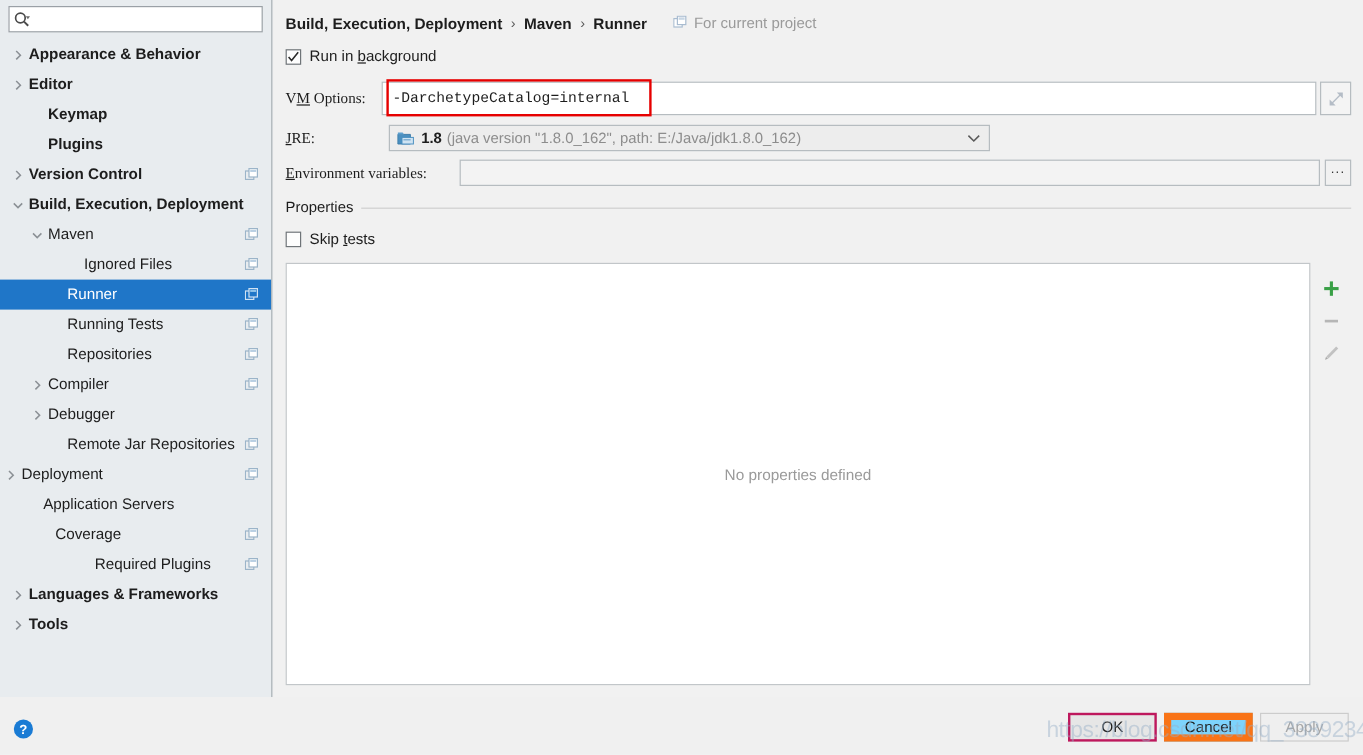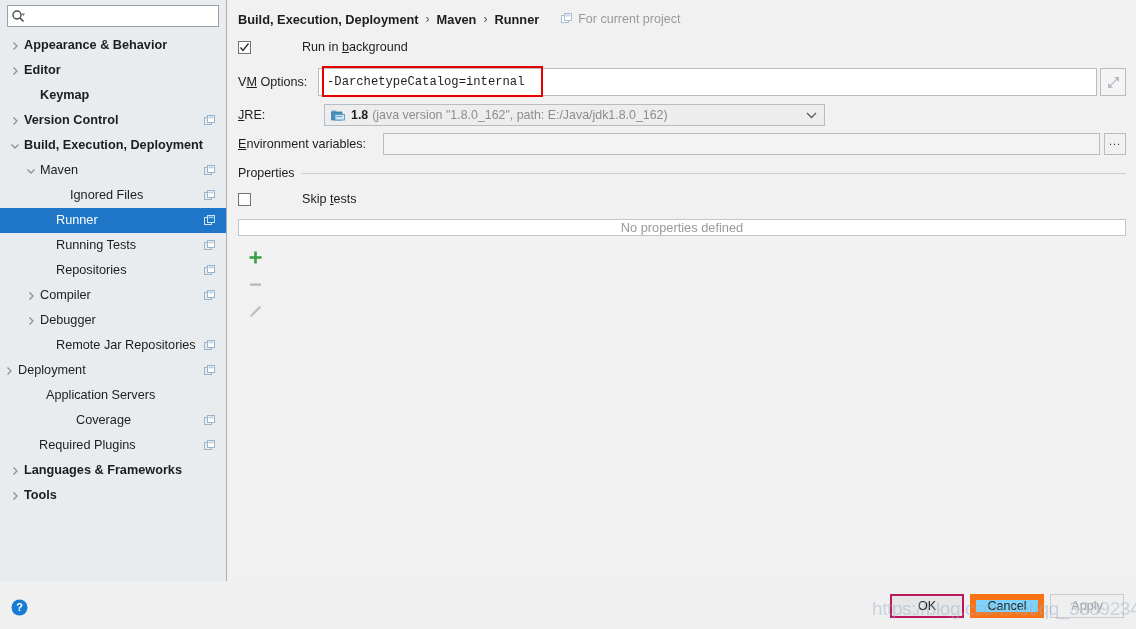--- a/index.html
+++ b/index.html
@@ -115,21 +115,20 @@
     color: #9a9a9a;
     font-size: 12.5px;
   }
   #scope-note .scope-mini { margin-right: 5px; display:flex; }
 
   .check-row {
     display: flex;
     align-items: center;
     height: 20px;
     margin-bottom: 10px;
-    gap: 44px;
   }
   .chk {
     width: 13px; height: 13px;
     border: 1px solid #6f7478;
     background: #fdfdfd;
     box-sizing: border-box;
     margin-right: 7px;
     flex: none;
     display: flex; align-items: center; justify-content: center;
   }
@@ -139,20 +138,21 @@
   .field-row {
     display: flex;
     align-items: center;
     margin-bottom: 7px;
   }
   .field-label {
     width: 80px;
     flex: none;
     font-size: 12.6px;
     color: #1d1d1d;
+    font-family: Liberation Serif, serif;
   }
   .field-label.wide { width: 145px; }
 
   
   #vm-row { position: relative; height: 30px; }
   #vm-input {
     flex: 1;
     height: 28px;
     background: #ffffff;
     border: 1px solid #b6bcc0;
@@ -232,21 +232,20 @@
     align-items: center;
     margin-top: 11px;
     margin-bottom: 9px;
   }
   #props-title { font-size: 12.4px; color: #1d1d1d; padding-right: 7px; }
   #props-line { flex: 1; height: 1px; background: #cfcfcf; }
 
   #props-body {
     display: flex;
     margin-top: 0;
-    flex-direction: column;
   }
   #props-table {
     flex: 1;
     height: 352px;
     background: #ffffff;
     border: 1px solid #c2c6c9;
     box-sizing: border-box;
     display: flex;
     align-items: center;
     justify-content: center;
@@ -352,20 +351,24 @@
             <svg width="10" height="10" viewBox="0 0 10 10">
               <polyline points="3.5,1.5 7,5 3.5,8.5" fill="none" stroke="#8c9196" stroke-width="1.3"></polyline>
             </svg>
           </span>
           <span class="tree-label bold">Editor</span>
         </div>
         <div class="tree-row" style="padding-left: 22px;">
           <span class="chevron"></span>
           <span class="tree-label bold">Keymap</span>
         </div>
+        <div class="tree-row" style="padding-left: 22px;">
+          <span class="chevron"></span>
+          <span class="tree-label bold">Plugins</span>
+        </div>
         <div class="tree-row" style="padding-left: 6px;">
           <span class="chevron">
             <svg width="10" height="10" viewBox="0 0 10 10">
               <polyline points="3.5,1.5 7,5 3.5,8.5" fill="none" stroke="#8c9196" stroke-width="1.3"></polyline>
             </svg>
           </span>
           <span class="tree-label bold">Version Control</span>
           <span class="scope-icon"><svg width="12" height="12" viewBox="0 0 12 12">
               <rect x="0.5" y="2.5" width="7" height="7" fill="#e8ecef" stroke="#9bb4c9" stroke-width="1"></rect>
               <rect x="3.5" y="0.5" width="7" height="7" fill="#ffffff" stroke="#9bb4c9" stroke-width="1"></rect>
@@ -465,34 +468,34 @@
               <polyline points="3.5,1.5 7,5 3.5,8.5" fill="none" stroke="#8c9196" stroke-width="1.3"></polyline>
             </svg>
           </span>
           <span class="tree-label">Deployment</span>
           <span class="scope-icon"><svg width="12" height="12" viewBox="0 0 12 12">
               <rect x="0.5" y="2.5" width="7" height="7" fill="#e8ecef" stroke="#9bb4c9" stroke-width="1"></rect>
               <rect x="3.5" y="0.5" width="7" height="7" fill="#ffffff" stroke="#9bb4c9" stroke-width="1"></rect>
               <rect x="4.5" y="1.5" width="5" height="1.8" fill="#b9cfe2"></rect>
             </svg></span>
         </div>
+        <div class="tree-row" style="padding-left: 18px;">
+          <span class="chevron"></span>
+          <span class="tree-label">Application Servers</span>
+        </div>
         <div class="tree-row" style="padding-left: 28px;">
           <span class="chevron"></span>
-          <span class="tree-label">Application Servers</span>
-        </div>
-        <div class="tree-row" style="padding-left: 58px;">
-          <span class="chevron"></span>
           <span class="tree-label">Coverage</span>
           <span class="scope-icon"><svg width="12" height="12" viewBox="0 0 12 12">
               <rect x="0.5" y="2.5" width="7" height="7" fill="#e8ecef" stroke="#9bb4c9" stroke-width="1"></rect>
               <rect x="3.5" y="0.5" width="7" height="7" fill="#ffffff" stroke="#9bb4c9" stroke-width="1"></rect>
               <rect x="4.5" y="1.5" width="5" height="1.8" fill="#b9cfe2"></rect>
             </svg></span>
         </div>
-        <div class="tree-row" style="padding-left: 21px;">
+        <div class="tree-row" style="padding-left: 61px;">
           <span class="chevron"></span>
           <span class="tree-label">Required Plugins</span>
           <span class="scope-icon"><svg width="12" height="12" viewBox="0 0 12 12">
               <rect x="0.5" y="2.5" width="7" height="7" fill="#e8ecef" stroke="#9bb4c9" stroke-width="1"></rect>
               <rect x="3.5" y="0.5" width="7" height="7" fill="#ffffff" stroke="#9bb4c9" stroke-width="1"></rect>
               <rect x="4.5" y="1.5" width="5" height="1.8" fill="#b9cfe2"></rect>
             </svg></span>
         </div>
         <div class="tree-row" style="padding-left: 6px;">
           <span class="chevron">

